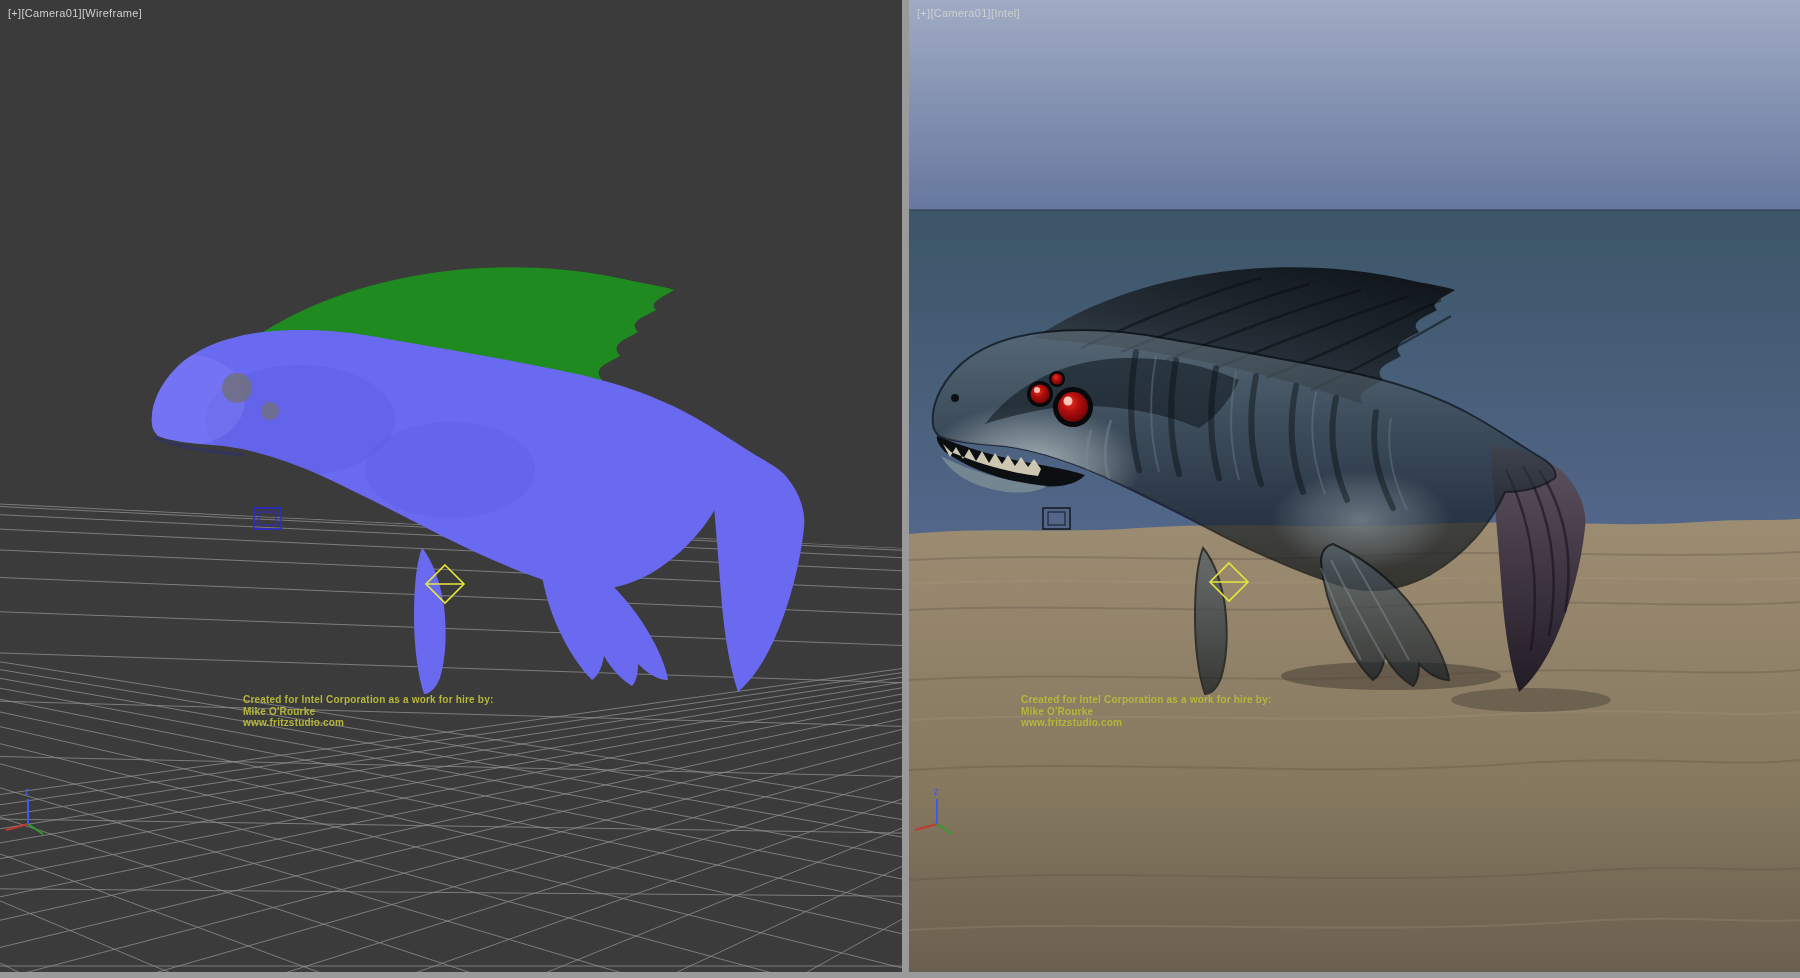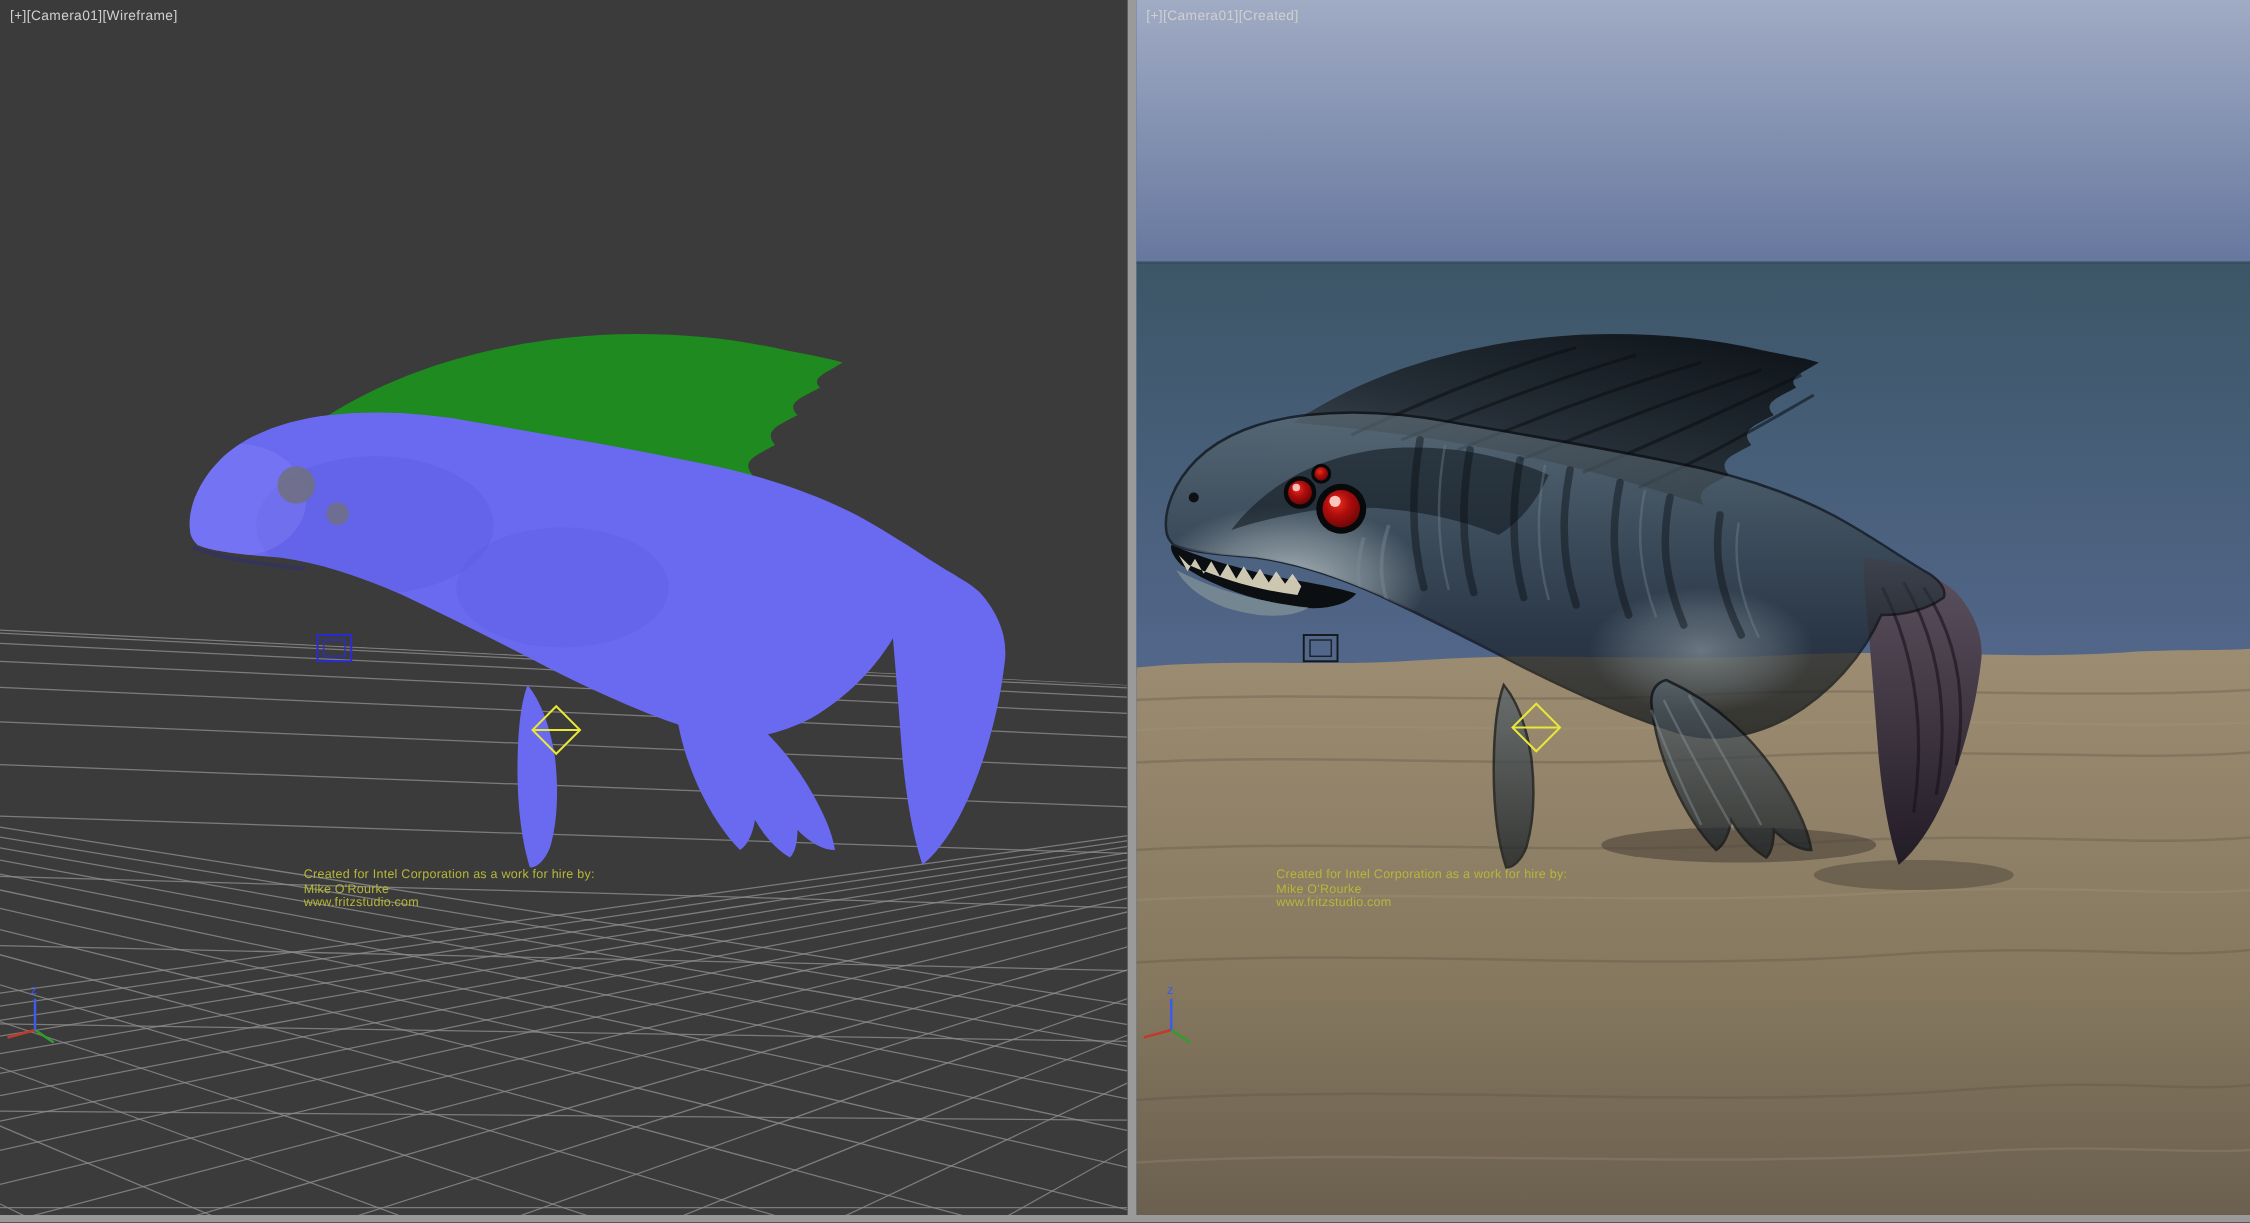--- a/index.html
+++ b/index.html
@@ -5,21 +5,21 @@
   html,body{margin:0;padding:0;background:#222;}
   .stage{position:relative;width:1800px;height:978px;display:flex;background:var(--splitter,#9a9a9a);font-family:"Liberation Sans",sans-serif;}
   .viewport{position:relative;height:972px;overflow:hidden;}
   .vp-left{width:902px;background:var(--left-bg,#3b3b3b);}
   .vp-right{width:891px;background:#66779e;}
   .splitter{width:7px;height:972px;background:var(--splitter,#9a9a9a);cursor:col-resize;}
   svg.scene{display:block;width:100%;height:972px;}
   .defs-svg{position:absolute;width:0;height:0;overflow:hidden;}
   .vp-label{position:absolute;top:7px;left:8px;font-size:11px;letter-spacing:.3px;color:var(--label-color,#cfcfcf);display:flex;user-select:none;}
   .vp-label span{cursor:pointer;}
-  .watermark{position:absolute;font-size:10px;line-height:11.5px;color:var(--wm-color,#b6b63a);letter-spacing:.2px;}
+  .watermark{position:absolute;font-size:10px;line-height:11.5px;color:var(--wm-color,#b6b63a);letter-spacing:.2px;font-weight:bold;}
   .vp-left .watermark{left:243px;top:694px;}
   .vp-right .watermark{left:112px;top:694px;}
   .grid line{stroke:var(--grid-line,#8d8d8d);stroke-width:1;opacity:.8;}
   .fill-wire{fill:var(--wire-blue,#6a6af0);}
   .fill-green{fill:var(--fin-green,#1f8a1f);}
   .helper{stroke:var(--helper-yellow,#e8e838);fill:none;stroke-width:1.6;}
   .axis-z{fill:#3b5bee;font-size:10px;font-family:"DejaVu Sans Mono",monospace;}
   .outline{stroke:#0a0e12;stroke-width:2;opacity:.7;}
 </style>
 </head>
@@ -292,21 +292,21 @@
         <line x1="28" y1="824" x2="6" y2="830" stroke="#c23a2e" stroke-width="2"></line>
         <line x1="28" y1="824" x2="43" y2="834" stroke="#2f9e2f" stroke-width="2"></line>
         <line x1="28" y1="824" x2="28" y2="799" stroke="#3b5bee" stroke-width="2"></line>
         <text x="24" y="795" class="axis-z">z</text>
       </g>
     </svg>
 
     <div class="vp-label">
       <span>[+]</span>
         <span>[Camera01]</span>
-        <span>[Created]</span>
+        <span>[Intel]</span>
     </div>
     <div class="watermark">
       <div>Created for Intel Corporation as a work for hire by:</div>
       <div>Mike O'Rourke</div>
       <div>www.fritzstudio.com</div>
     </div>
   </div>
 
 </div>
 

